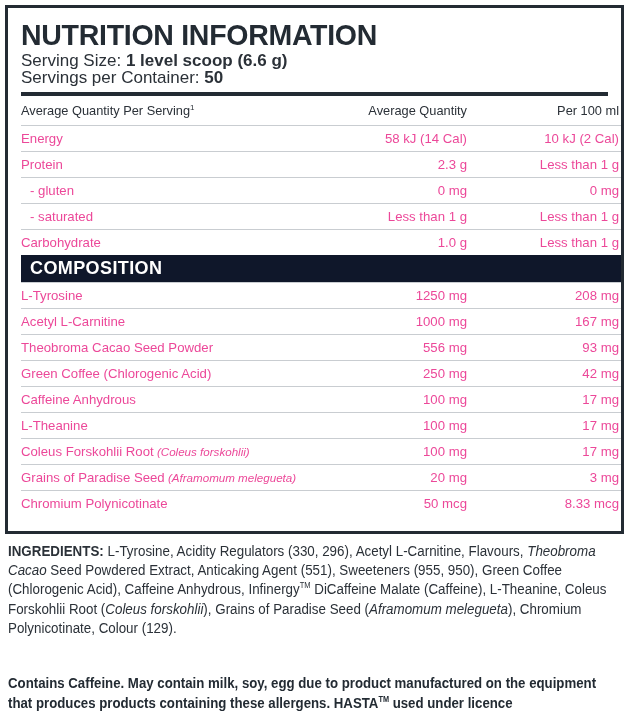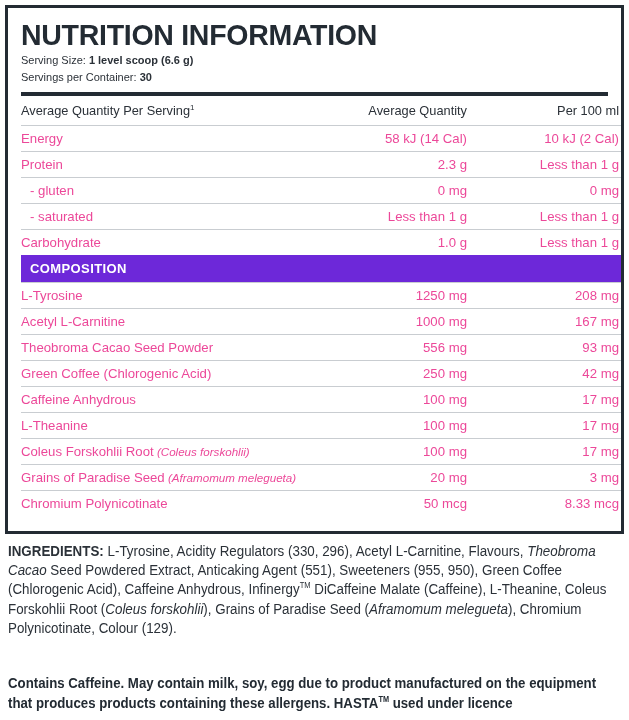--- a/index.html
+++ b/index.html
@@ -49,21 +49,21 @@
     font-size: 30px;
     line-height: 31px;
     letter-spacing: -0.3px;
     color: #232b33;
     margin: 1px 0 2px 0;
     transform: scaleX(0.95);
     transform-origin: left center;
     white-space: nowrap;
   }
   .serving-line {
-    font-size: 11px;
+    font-size: 17px;
     line-height: 17px;
     color: #2b3138;
     white-space: nowrap;
   }
   .serving-line .val {
     font-weight: bold;
   }
 
   .thick-rule {
     height: 4px;
@@ -113,24 +113,24 @@
     margin-top: 48px;
   }
   .tm {
     font-size: 8.5px;
     vertical-align: super;
     line-height: 0;
   }
 
   
   tr.section-bar td {
-    background: #6d28d9;
+    background: #0f172a;
     color: #ffffff;
     font-weight: bold;
-    font-size: 13px;
+    font-size: 18px;
     letter-spacing: 0.4px;
     padding: 6px 0 6px 9px;
   }
 
   
   .below {
     position: absolute;
     left: 8px;
     top: 541px;
     width: 614px;
@@ -175,21 +175,21 @@
 
       <div class="title">NUTRITION INFORMATION</div>
 
       <div class="serving-line">
         <span>Serving Size:</span>
         <span class="val">1 level scoop (6.6 g)</span>
       </div>
 
       <div class="serving-line">
         <span>Servings per Container:</span>
-        <span class="val">30</span>
+        <span class="val">50</span>
       </div>
 
       <div class="thick-rule"></div>
 
       <table class="nutri">
         <colgroup>
           <col class="col-name">
             <col class="col-serve">
             <col class="col-100">
         </colgroup>

